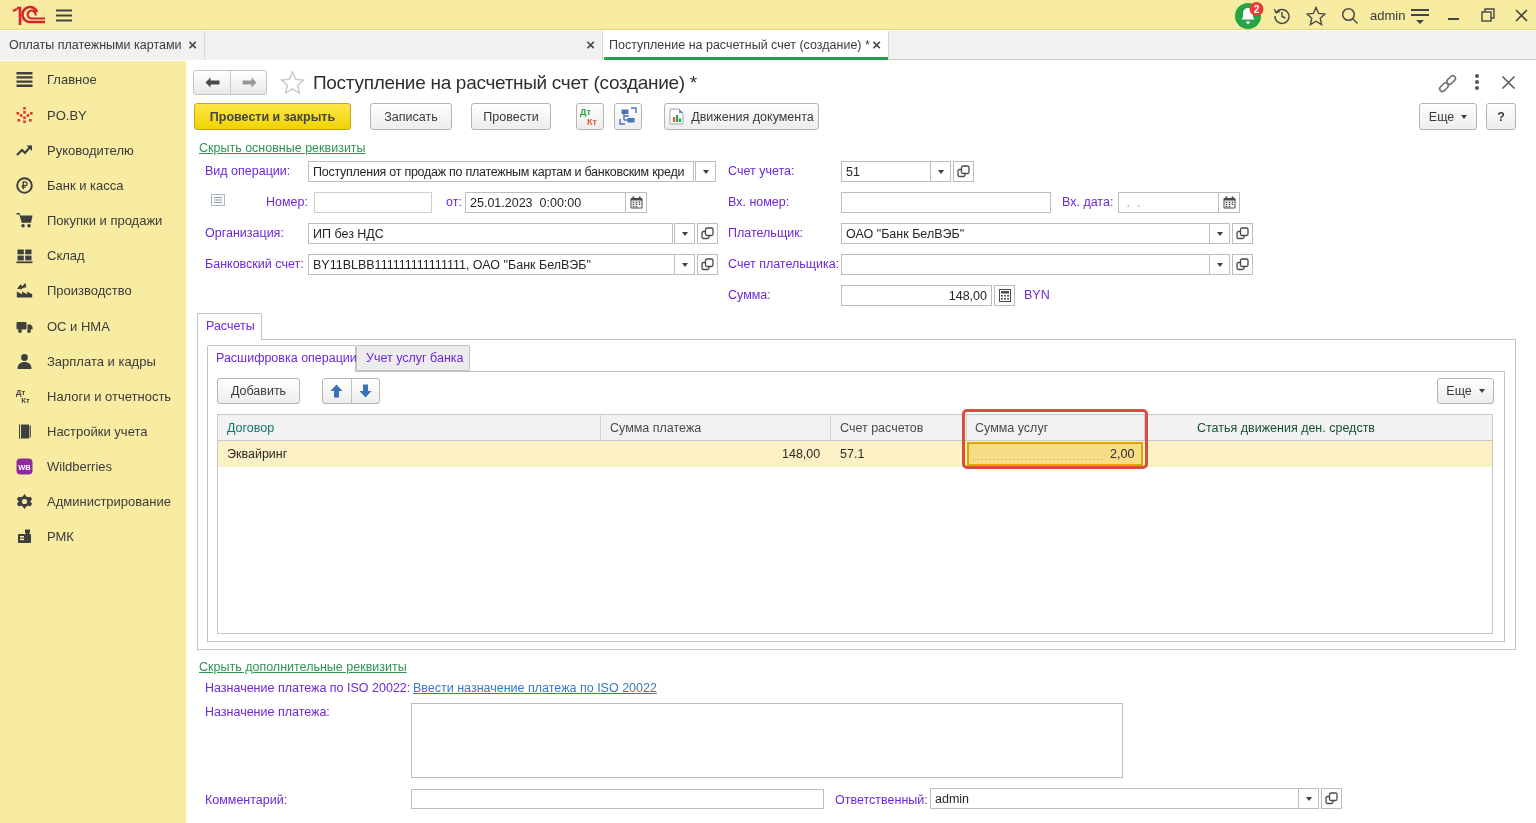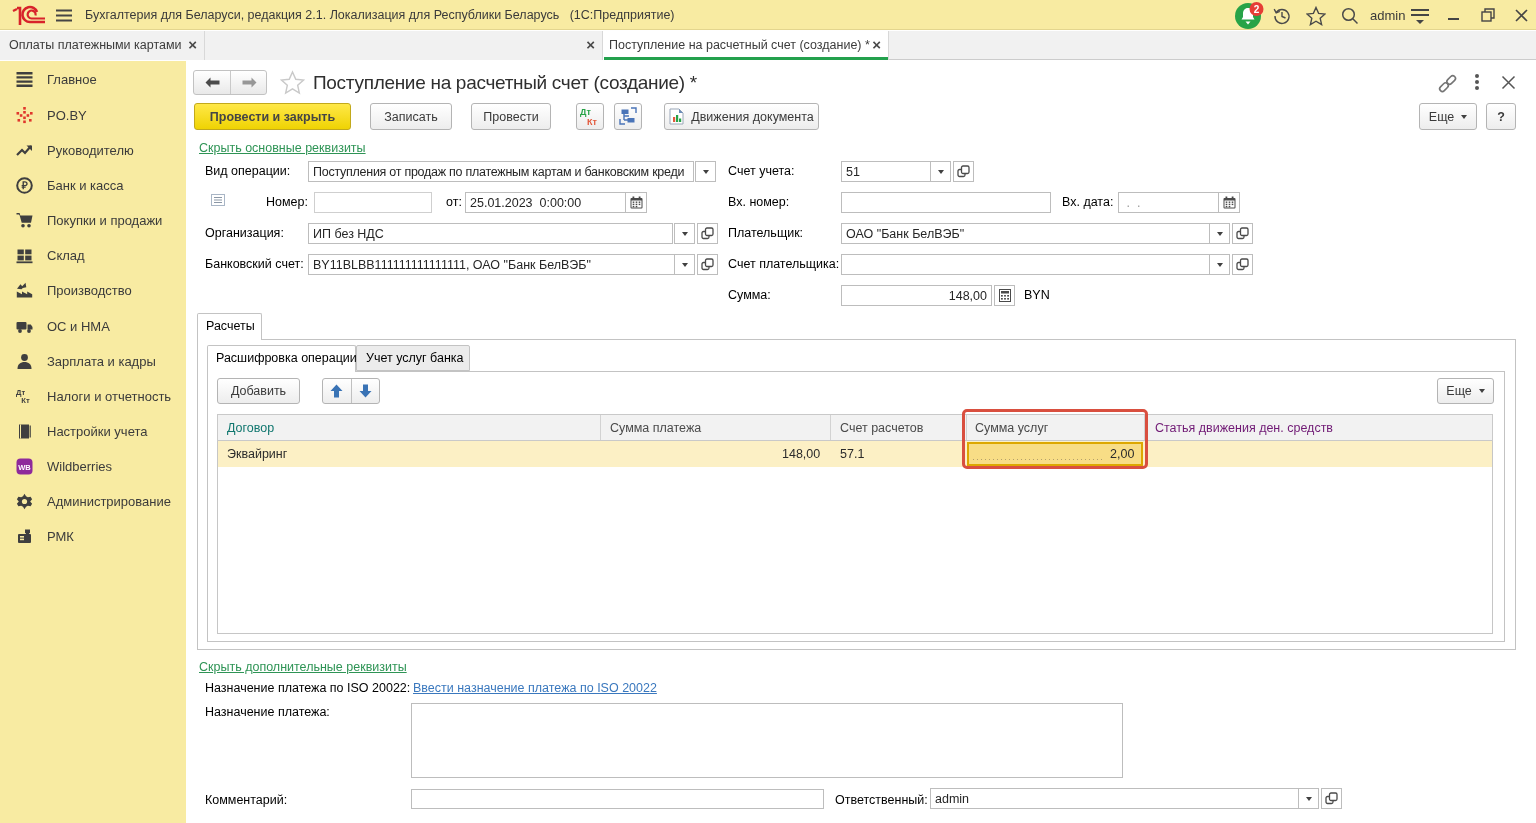--- a/index.html
+++ b/index.html
@@ -26,21 +26,21 @@
   
   #content { position:absolute; left:186px; top:61px; width:1350px; height:762px; background:#fff; }
   
   .btn { position:absolute; background:linear-gradient(#ffffff,#ededed);
     border:1px solid #b4b4b4; border-radius:3px; font-size:12.5px; color:#3a3a3a;
     display:flex; align-items:center; justify-content:center; white-space:nowrap; }
   .input { position:absolute; background:#fff; border:1px solid #bdbdbd;
     font-size:12.5px; color:#262626; display:flex; align-items:center; padding:0 4px; white-space:nowrap; overflow:hidden;}
   .cbox { position:absolute; background:#fff; border:1px solid #bdbdbd;
     display:flex; align-items:center; justify-content:center; }
-  .lbl { position:absolute; font-size:12.5px; color:#000000; white-space:nowrap; }
+  .lbl { position:absolute; font-size:12.5px; color:#6d28d9; white-space:nowrap; }
   .glink { position:absolute; font-size:12.5px; color:#2e9455; text-decoration:underline; white-space:nowrap; }
   .blink { position:absolute; font-size:12.5px; color:#3a78be; text-decoration:underline; white-space:nowrap; }
   .arr { width:0; height:0; border-left:4px solid transparent; border-right:4px solid transparent; border-top:5px solid #404040; }
 </style>
 </head>
 <body>
 
 <div id="topbar">
   <svg class="abs" style="left:10px;top:5px" width="36" height="22" viewBox="0 0 36 22">
     <g fill="none" stroke="#d8232a" stroke-width="2.6">
@@ -48,21 +48,20 @@
       <path d="M3 6 L7 4" stroke-width="2.2"></path>
       <path d="M27 7 A7.5 7.5 0 1 0 20 17 L35 17"></path>
       <path d="M25.5 10.5 A4 4 0 1 0 21.5 13.5 L35 13.5" stroke-width="2.2"></path>
     </g>
   </svg>
   <svg class="abs" style="left:55px;top:8px" width="18" height="15" viewBox="0 0 18 15">
     <g stroke="#454545" stroke-width="2">
         <path d="M1 2.5 H17 M1 7.5 H17 M1 12.5 H17"></path>
       </g>
   </svg>
-  <div class="title">Бухгалтерия для Беларуси, редакция 2.1. Локализация для Республики Беларусь&nbsp;&nbsp; (1С:Предприятие)</div>
 
   <svg class="abs" style="left:1234px;top:1px" width="30" height="30" viewBox="0 0 30 30">
     <circle cx="14" cy="15" r="13" fill="#27a347"></circle>
     <path d="M14 7 c-3.3 0-5 2.5-5 5.5 l0 3.5 -1.5 2.5 13 0 -1.5-2.5 0-3.5 c0-3-1.7-5.5-5-5.5z" fill="#fff"></path>
     <path d="M11.5 20.5 l5 0 -2.5 3z" fill="#fff"></path>
     <circle cx="22.5" cy="8" r="7" fill="#e63d35"></circle>
     <text x="22.5" y="11.5" font-size="10" font-weight="bold" fill="#fff" text-anchor="middle" font-family="Liberation Sans">2</text>
   </svg>
   <svg class="abs" style="left:1273px;top:7px" width="18" height="18" viewBox="0 0 18 18">
     <g fill="none" stroke="#4a4a4a" stroke-width="1.4">
@@ -487,21 +486,21 @@
     <path d="M6.5 13.5 L12.5 7 L9 7 L9 0.5 L4 0.5 L4 7 L0.5 7 Z" fill="#3973b5"></path>
   </svg>
 <div class="btn" style="left:1437px;top:378px;width:57px;height:26px">Еще&nbsp;&nbsp;<span class="arr" style="border-top-width:4px;border-left-width:3.5px;border-right-width:3.5px"></span></div>
 
 <div class="abs" style="left:217px;top:414px;width:1276px;height:220px;border:1px solid #c6c6c6;border-top:1px solid #cccccc;background:#fff"></div>
 <div class="abs" style="left:217px;top:414px;width:1276px;height:27px;background:#f2f2f2;border:1px solid #c9c9c9"></div>
 <div class="lbl" style="left:227px;top:421px;color:#0f766e">Договор</div>
 <div class="lbl" style="left:610px;top:421px;color:#4a4a4a">Сумма платежа</div>
 <div class="lbl" style="left:840px;top:421px;color:#4a4a4a">Счет расчетов</div>
 <div class="lbl" style="left:975px;top:421px;color:#4a4a4a">Сумма услуг</div>
-<div class="lbl" style="left:1155px;top:421px;color:#701a75">Статья движения ден. средств</div>
+<div class="lbl" style="left:1197px;top:421px;color:#14532d">Статья движения ден. средств</div>
 <div class="abs" style="left:600px;top:415px;width:1px;height:25px;background:#d2d2d2"></div>
 <div class="abs" style="left:830px;top:415px;width:1px;height:25px;background:#d2d2d2"></div>
 <div class="abs" style="left:966px;top:415px;width:1px;height:25px;background:#d2d2d2"></div>
 <div class="abs" style="left:1144px;top:415px;width:1px;height:25px;background:#d2d2d2"></div>
 
 <div class="abs" style="left:218px;top:441px;width:1274px;height:26px;background:#fcf0c5"></div>
 <div class="lbl" style="left:227px;top:447px;color:#2b2b2b">Эквайринг</div>
 <div class="lbl" style="left:782px;top:447px;color:#2b2b2b">148,00</div>
 <div class="lbl" style="left:840px;top:447px;color:#2b2b2b">57.1</div>
 

